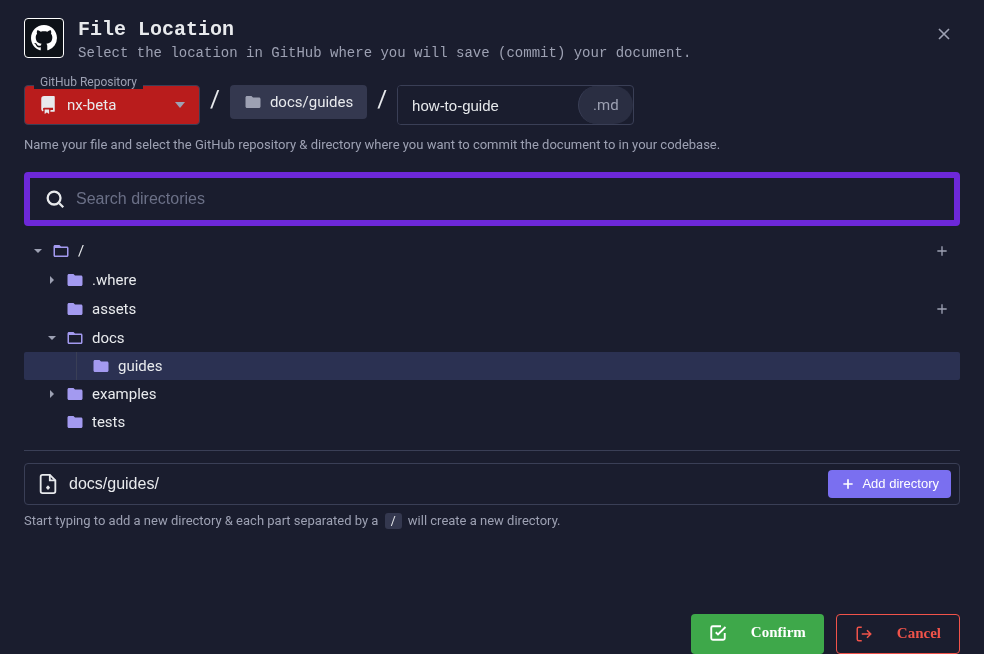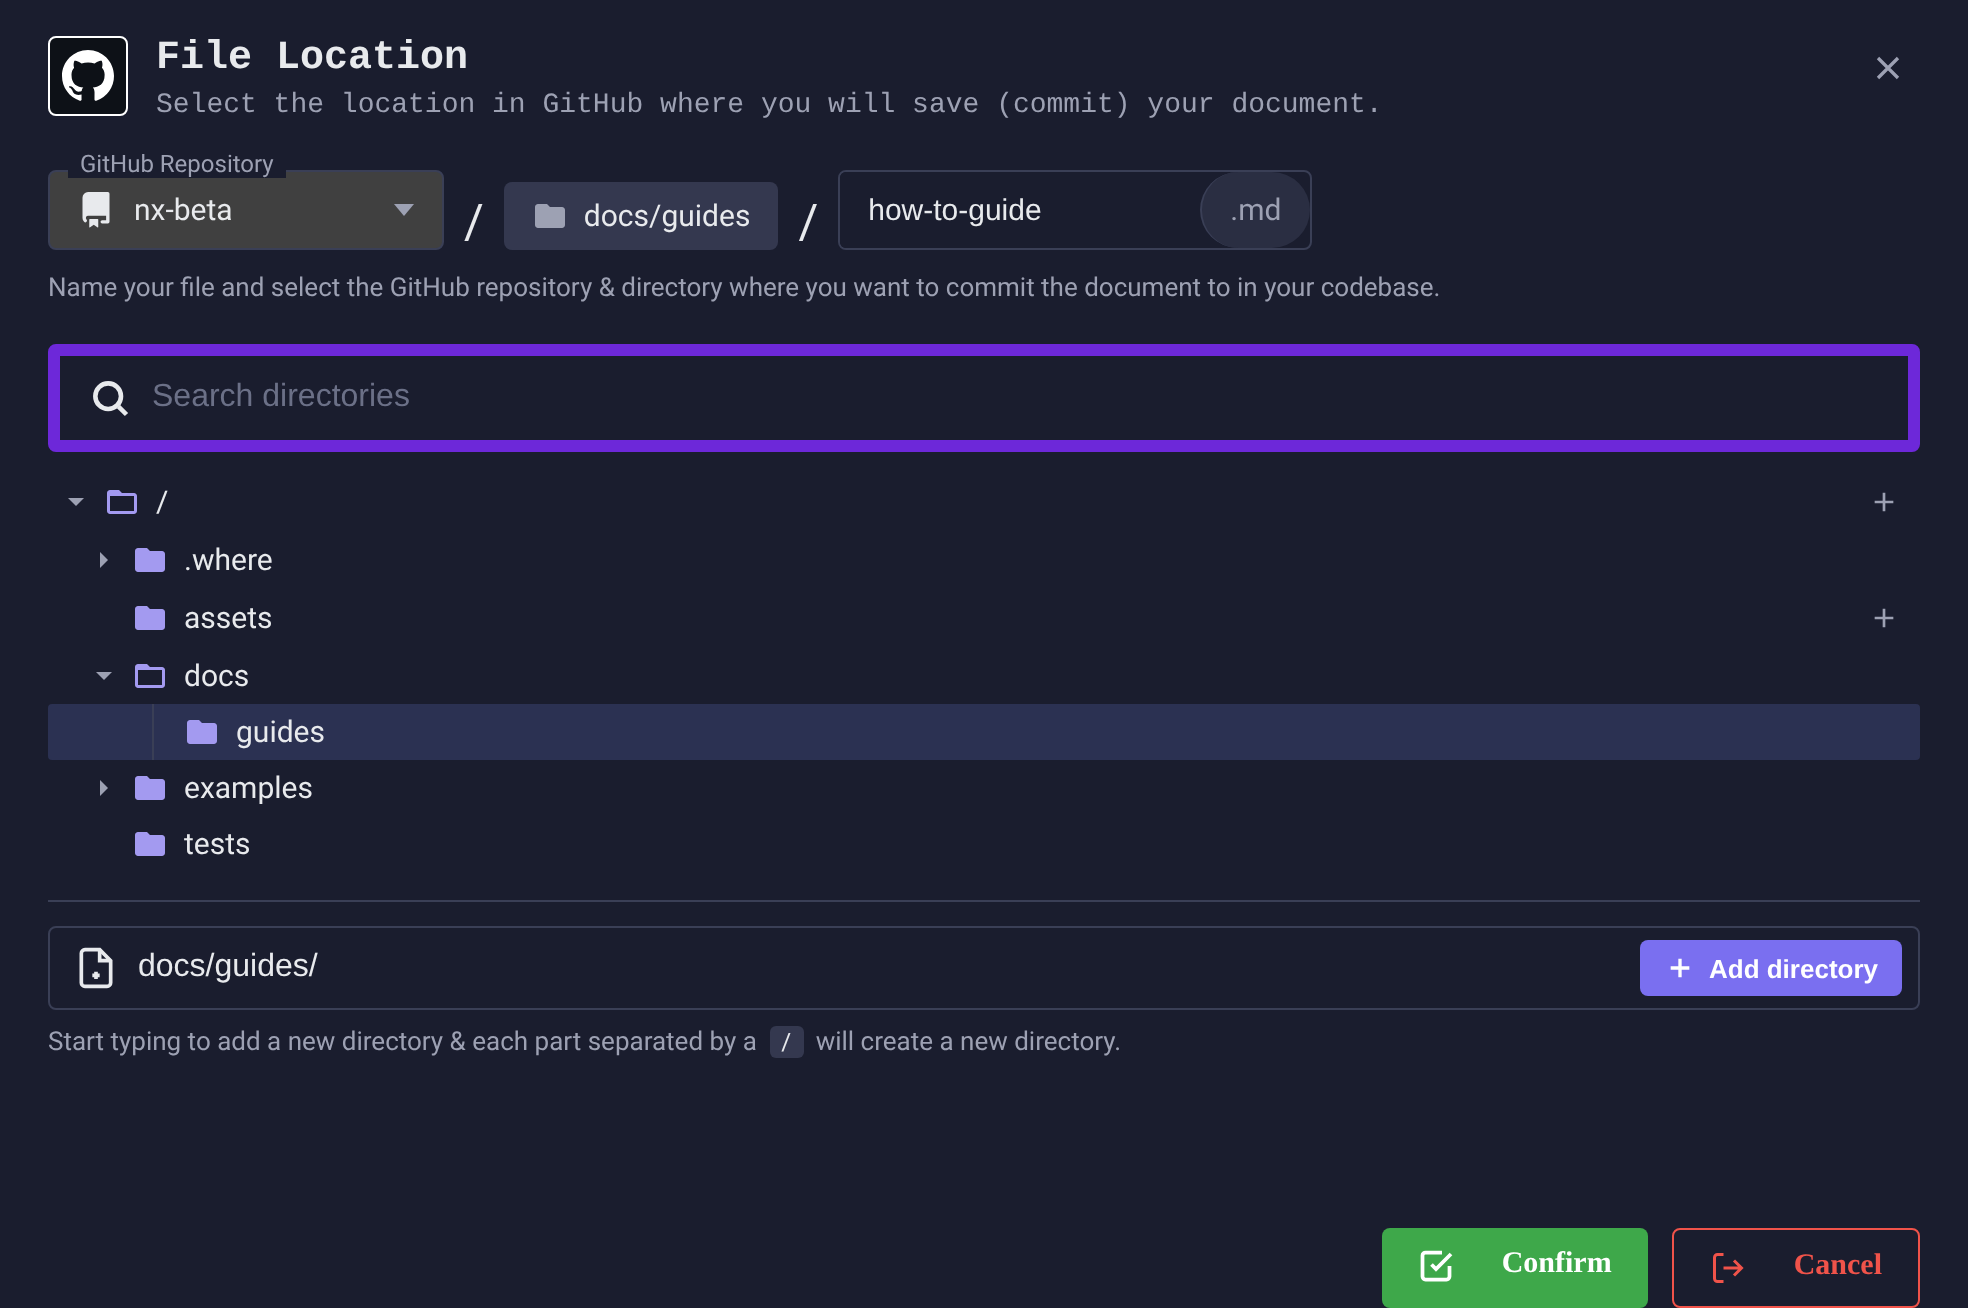--- a/index.html
+++ b/index.html
@@ -58,21 +58,21 @@
     justify-content: center;
     cursor: pointer;
     color: #9da1b3;
     border: none;
     background: transparent;
   }
   .close-btn svg { width: 20px; height: 20px; }
 
   .path-row {
     display: flex;
-    align-items: flex-end;
+    align-items: flex-start;
     gap: 10px;
     margin-bottom: 12px;
   }
   .repo-select-wrap {
     position: relative;
   }
   .repo-label {
     position: absolute;
     top: -10px;
     left: 10px;
@@ -81,23 +81,23 @@
     font-size: 12px;
     color: #9da1b3;
   }
   .repo-select {
     display: flex;
     align-items: center;
     gap: 10px;
     border: 1px solid #3a3f56;
     border-radius: 4px;
     padding: 10px 14px;
-    width: 198px;
-    cursor: pointer;
-    background: #404040;
+    width: 176px;
+    cursor: pointer;
+    background: #b91c1c;
   }
   .repo-select .repo-name {
     flex: 1;
     color: #e8eaed;
     font-size: 15px;
   }
   .caret-down {
     width: 0; height: 0;
     border-left: 5px solid transparent;
     border-right: 5px solid transparent;
@@ -235,29 +235,29 @@
   .new-dir-input {
     flex: 1;
     background: transparent;
     border: none;
     color: #e8eaed;
     font-size: 16px;
     outline: none;
   }
   .add-dir-btn {
     display: flex;
-    align-items: flex-end;
+    align-items: flex-start;
     gap: 6px;
     background: #7a6ff0;
     color: #fff;
     border: none;
     border-radius: 4px;
     padding: 6px 12px;
     font-size: 13px;
-    font-weight: 700;
+    font-weight: 400;
     cursor: pointer;
   }
   .add-dir-btn svg { width: 16px; height: 16px; }
 
   .new-dir-help {
     font-size: 13px;
     color: #9da1b3;
   }
   .slash-chip {
     display: inline-block;

